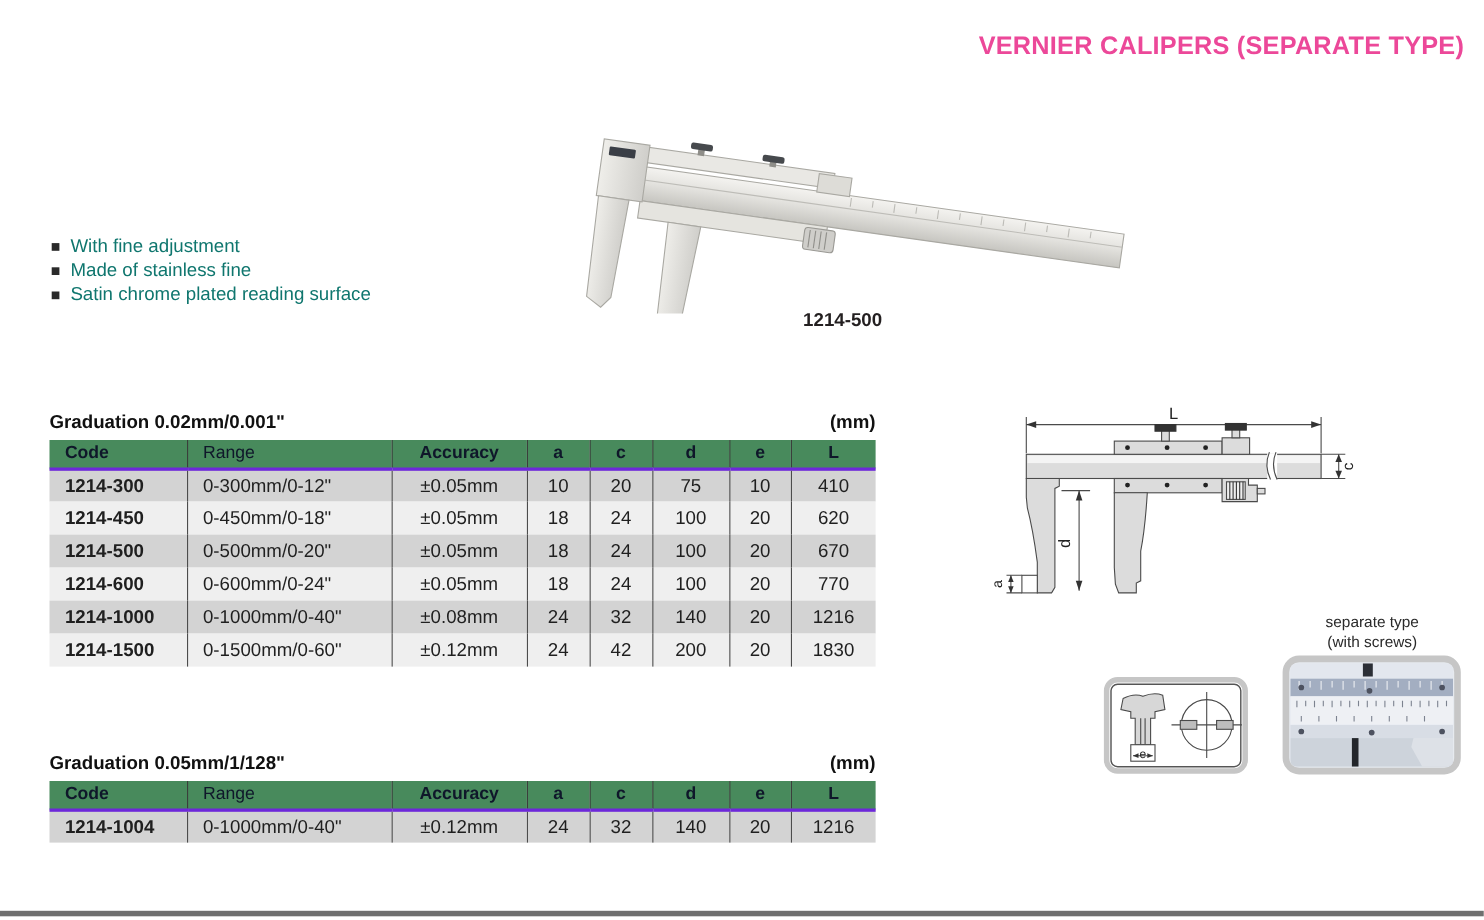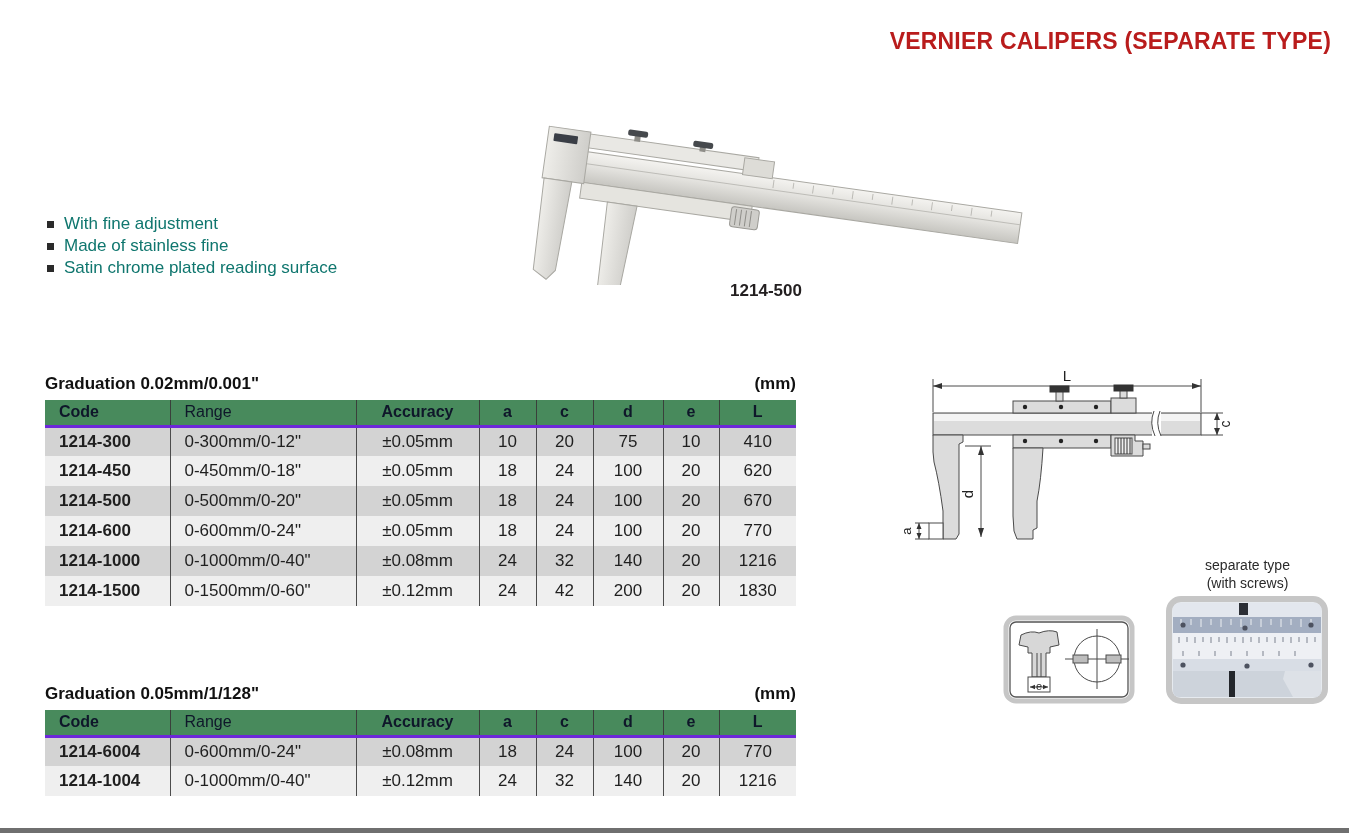--- a/index.html
+++ b/index.html
@@ -4,21 +4,21 @@
 <style>
   * { margin:0; padding:0; box-sizing:border-box; }
   html,body { background:#fff; }
   body { font-family:"Liberation Sans", sans-serif; color:#1a1a1a; }
   #page {
     position:relative; width:1349px; height:836px; background:#ffffff; overflow:hidden;
   }
   
   .page-title {
     position:absolute; top:28px; right:18px;
-    font-size:23px; font-weight:bold; color:#b91c1c; letter-spacing:0.2px;
+    font-size:23px; font-weight:bold; color:#ec4899; letter-spacing:0.2px;
   }
   
   .features { position:absolute; left:47px; top:213px; }
   .feature { display:flex; align-items:center; font-size:17px; color:#0f766e; line-height:22px; }
   .feature .sq { width:7px; height:7px; background:#2a2a2a; margin-right:10px; flex:0 0 auto; }
   
   .photo-wrap { position:absolute; left:486px; top:120px; width:560px; height:165px; }
   .product-caption {
     position:absolute; left:486px; top:281px; width:560px; text-align:center;
     font-size:17px; font-weight:bold; color:#231f20;
@@ -262,30 +262,20 @@
             <th class="col1">Range</th>
             <th class="col2">Accuracy</th>
             <th class="col3">a</th>
             <th class="col4">c</th>
             <th class="col5">d</th>
             <th class="col6">e</th>
             <th class="col7">L</th>
           </tr>
         </thead>
         <tbody>
-          <tr>
-            <td class="col0">1214-6004</td>
-            <td class="col1">0-600mm/0-24"</td>
-            <td class="col2">±0.08mm</td>
-            <td class="col3">18</td>
-            <td class="col4">24</td>
-            <td class="col5">100</td>
-            <td class="col6">20</td>
-            <td class="col7">770</td>
-          </tr>
           <tr>
             <td class="col0">1214-1004</td>
             <td class="col1">0-1000mm/0-40"</td>
             <td class="col2">±0.12mm</td>
             <td class="col3">24</td>
             <td class="col4">32</td>
             <td class="col5">140</td>
             <td class="col6">20</td>
             <td class="col7">1216</td>
           </tr>

